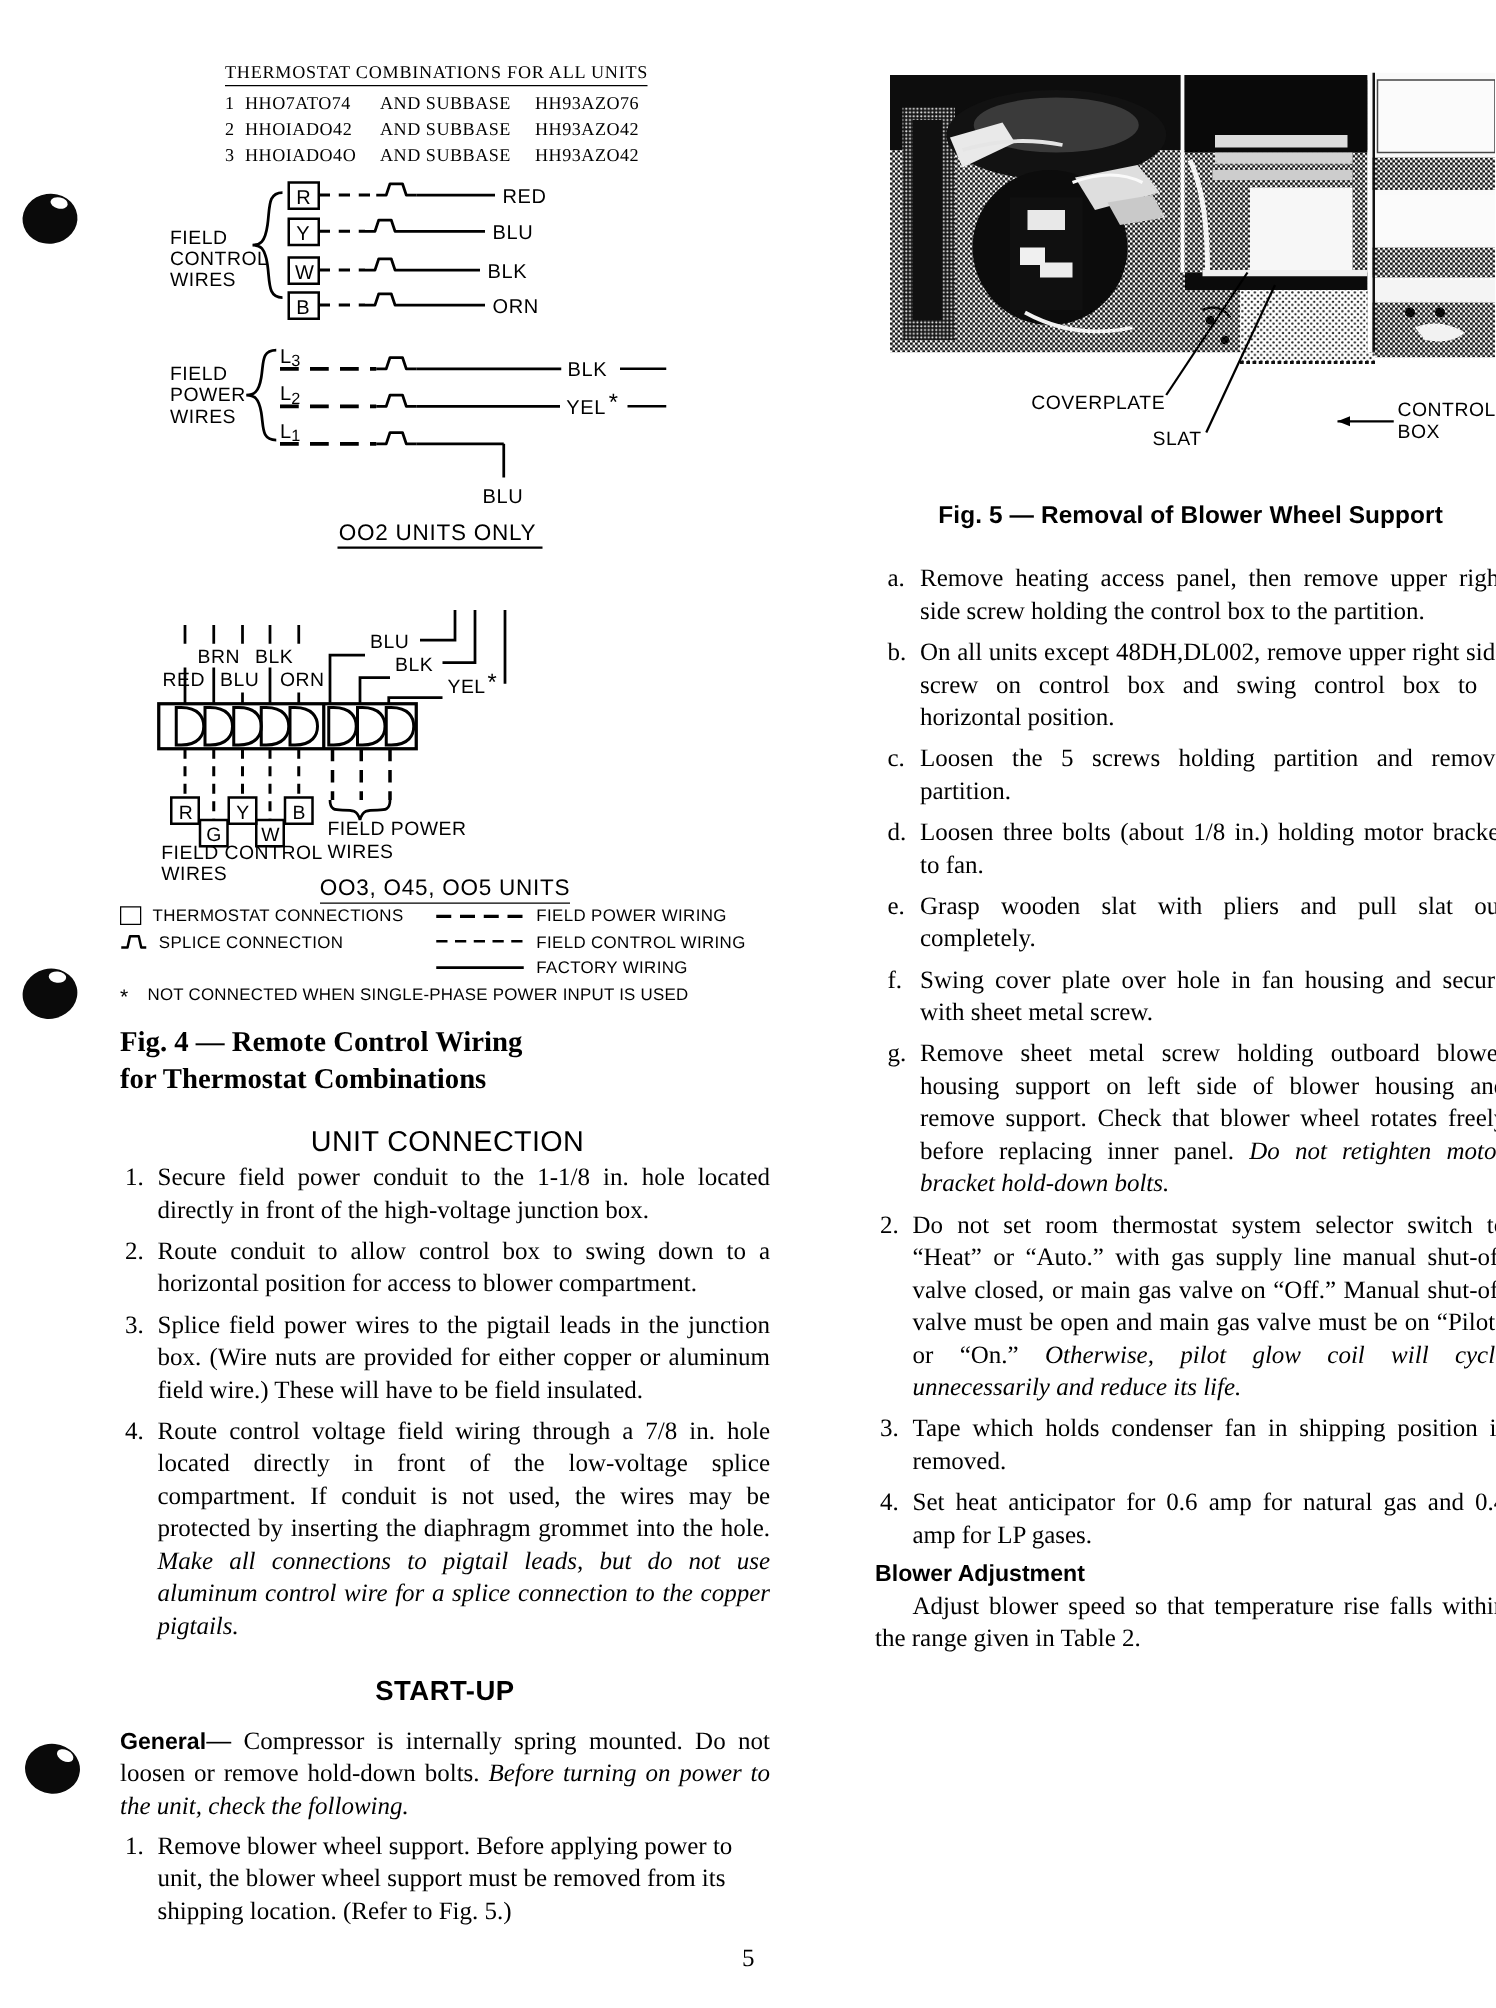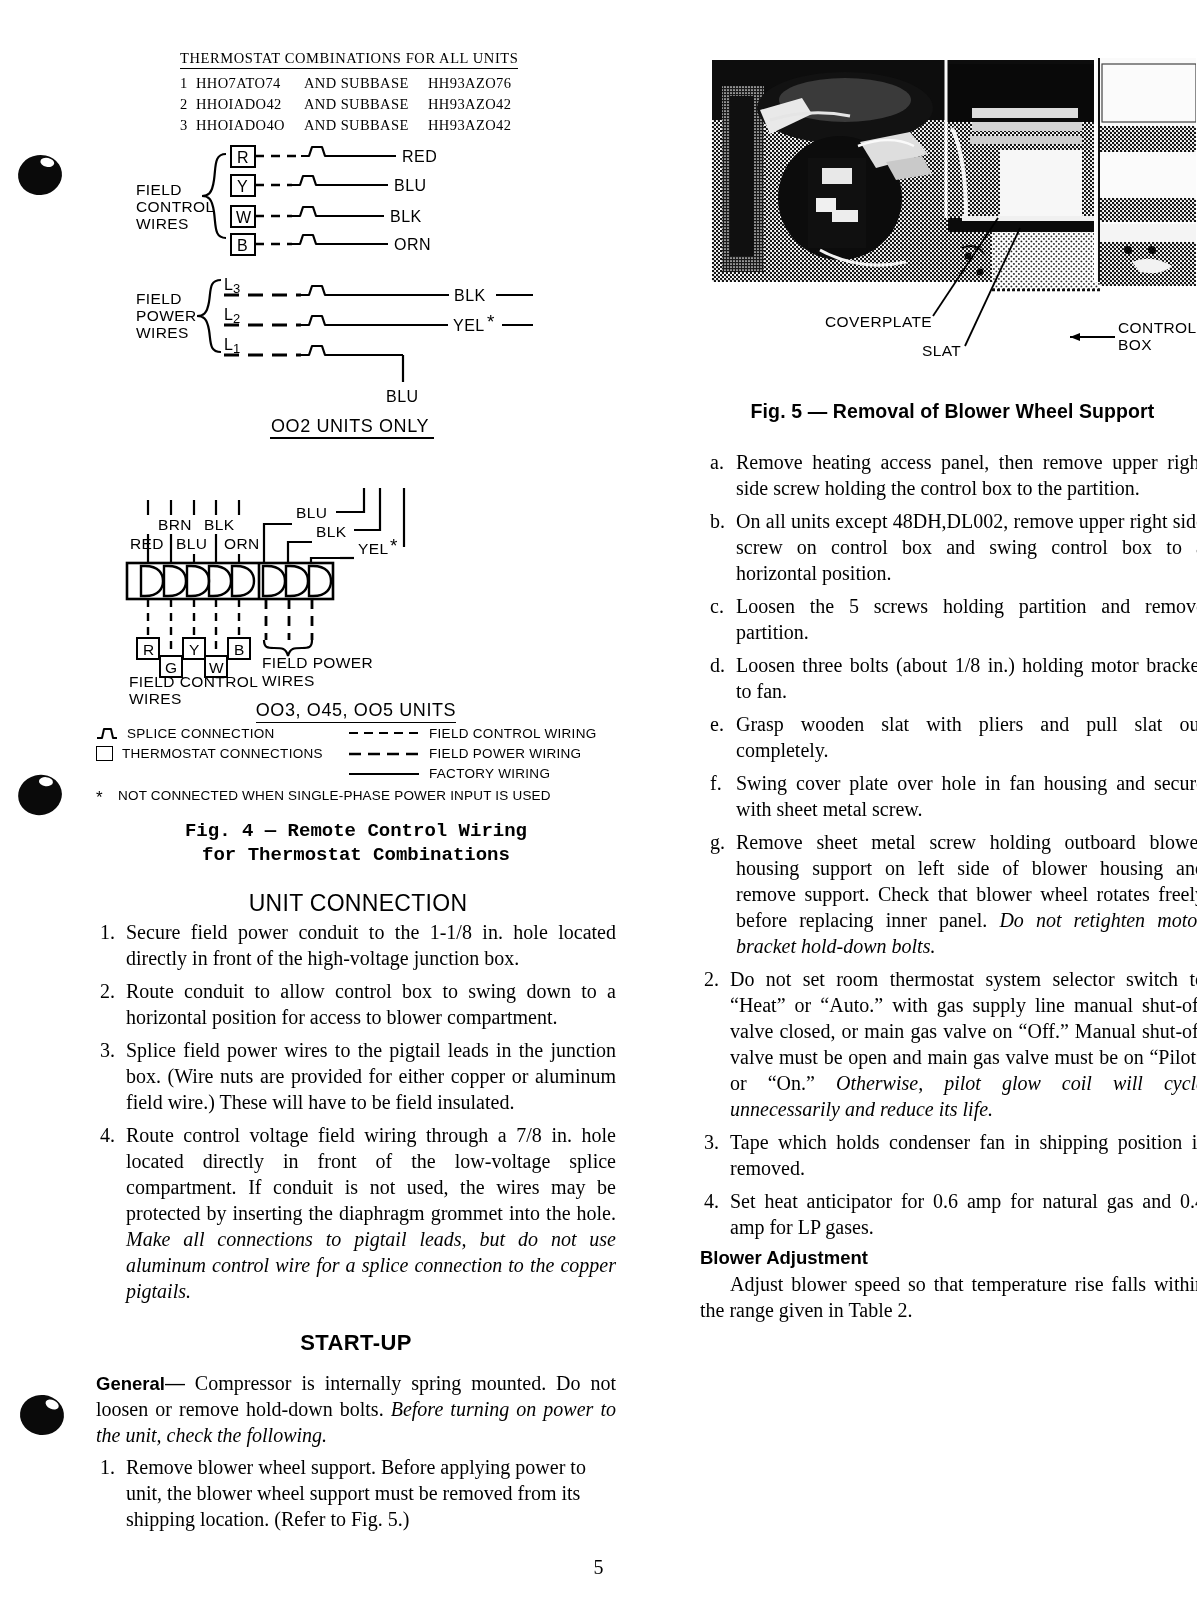--- a/index.html
+++ b/index.html
@@ -138,24 +138,23 @@
   .note-row {
     font-family: "Liberation Sans", sans-serif;
     font-size: 13.5px;
     display:flex; align-items:flex-start;
     margin-top: 7px;
     letter-spacing: .2px;
   }
   .note-row .star { font-size: 17px; width: 22px; }
 
   .figcap {
-    font-family: Liberation Mono, monospace;
+    font-family: Liberation Serif, serif;
     font-weight: bold;
-    font-size: 19px;
-    text-align: center;
+    font-size: 23px;
     line-height: 1.25;
     margin-top: 12px;
   }
 
   
   .photo-block { position: relative; width: 505px; }
   .fig5cap {
     font-family: "Liberation Sans", sans-serif;
     font-weight: bold;
     font-size: 19.5px;
@@ -385,45 +384,45 @@
 
       <text x="33" y="219" font-family="Liberation Sans, sans-serif" font-size="15.5" letter-spacing="0.4">FIELD CONTROL</text>
       <text x="33" y="236" font-family="Liberation Sans, sans-serif" font-size="15.5" letter-spacing="0.4">WIRES</text>
     </svg>
 
     <div style="text-align:center; margin-top:-6px;">
       <span style="font-family:Liberation Sans, sans-serif;font-size:18px;letter-spacing:.6px;border-bottom:1.8px solid #000;padding-bottom:2px;">OO3, O45, OO5  UNITS</span>
     </div>
 
     <div class="legend">
+      <div class="legend-row">
+        <div class="legend-left">
+          <span class="sq-symbol"></span>
+          <span class="lg-text">THERMOSTAT CONNECTIONS</span>
+        </div>
+        <div class="legend-right">
+          <svg width="72" height="12">
+            <line x1="1" y1="6" x2="71" y2="6" stroke="#000" stroke-width="2.6" stroke-dasharray="12 7"></line>
+          </svg>
+          <span class="lg-text">FIELD POWER WIRING</span>
+        </div>
+      </div>
+
       <div class="legend-row">
         <div class="legend-left">
           <svg width="22" height="16">
             <path d="M1 13 L6 13 L8 4 L15 4 L17 13 L21 13" fill="none" stroke="#000" stroke-width="2" stroke-linejoin="round"></path>
           </svg>
           <span class="lg-text">SPLICE  CONNECTION</span>
         </div>
         <div class="legend-right">
           <svg width="72" height="12">
             <line x1="1" y1="6" x2="71" y2="6" stroke="#000" stroke-width="2" stroke-dasharray="9 6"></line>
           </svg>
           <span class="lg-text">FIELD CONTROL WIRING</span>
-        </div>
-      </div>
-
-      <div class="legend-row">
-        <div class="legend-left">
-          <span class="sq-symbol"></span>
-          <span class="lg-text">THERMOSTAT CONNECTIONS</span>
-        </div>
-        <div class="legend-right">
-          <svg width="72" height="12">
-            <line x1="1" y1="6" x2="71" y2="6" stroke="#000" stroke-width="2.6" stroke-dasharray="12 7"></line>
-          </svg>
-          <span class="lg-text">FIELD POWER WIRING</span>
         </div>
       </div>
 
       <div class="legend-row">
         <div class="legend-left"></div>
         <div class="legend-right">
           <svg width="72" height="12">
             <line x1="1" y1="6" x2="71" y2="6" stroke="#000" stroke-width="2.2"></line>
           </svg>
           <span class="lg-text">FACTORY  WIRING</span>

